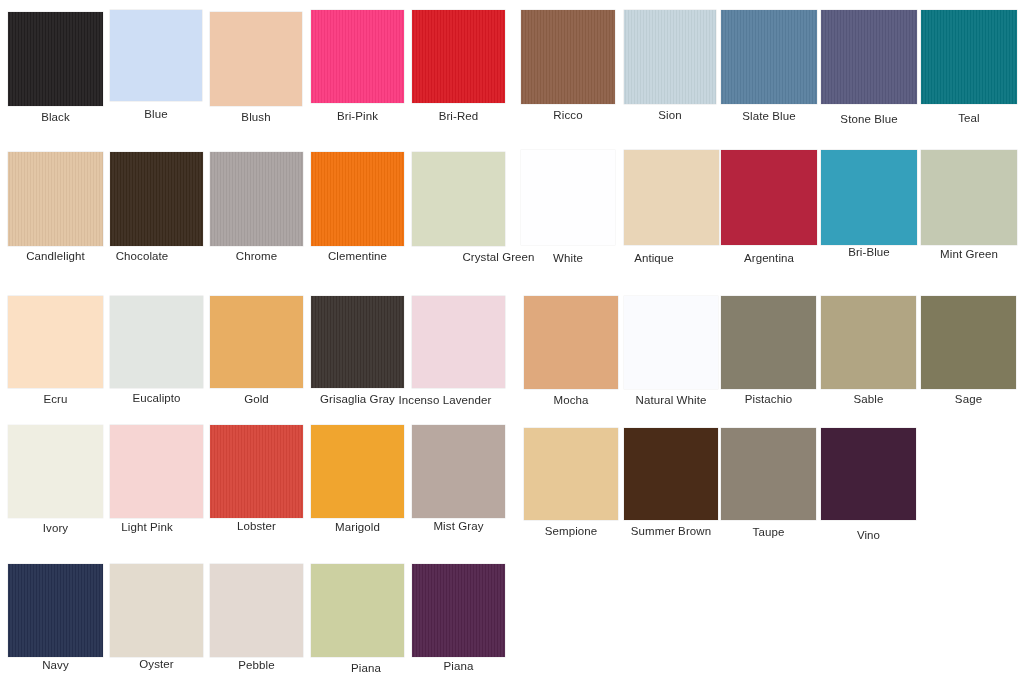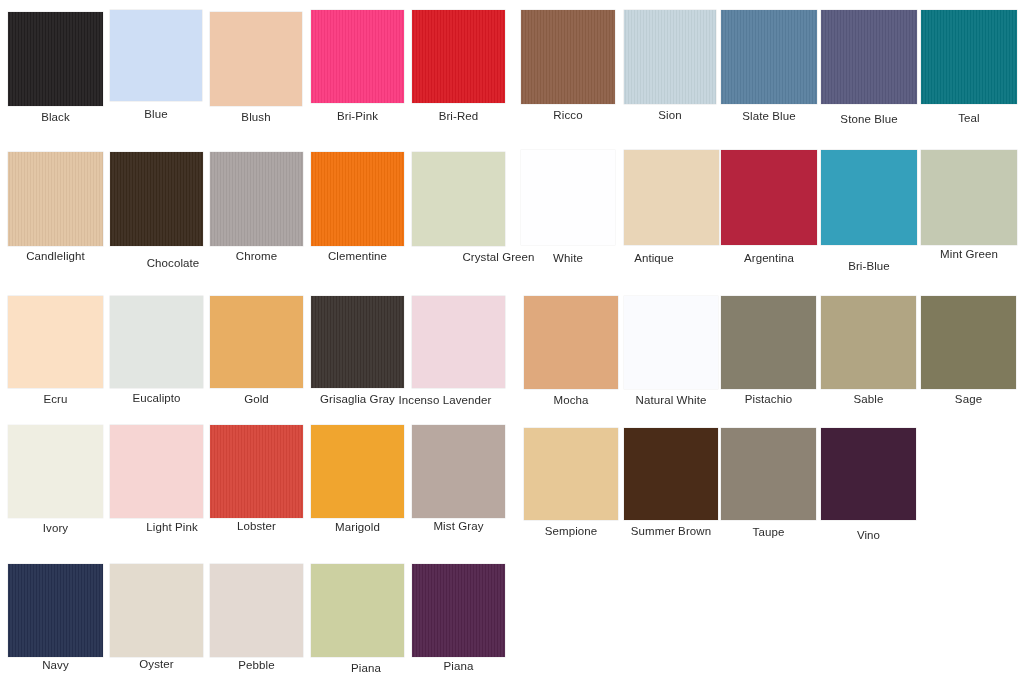--- a/index.html
+++ b/index.html
@@ -91,21 +91,21 @@
         <div class="swatch-chip" style="--c: #d81923;"></div>
       </div>
       <div class="swatch-label" style="top: 110px; position: absolute; left: 458.5px;">Bri-Red</div>
       <div class="swatch-cell" style="left: 8px; top: 152px; width: 95px; height: 94px;">
         <div class="swatch-chip" style="--c: #e1c3a2;"></div>
       </div>
       <div class="swatch-label" style="top: 250px; position: absolute; left: 55.5px;">Candlelight</div>
       <div class="swatch-cell" style="left: 110px; top: 152px; width: 93px; height: 94px;">
         <div class="swatch-chip" style="--c: #3a2a1c;"></div>
       </div>
-      <div class="swatch-label" style="top: 250px; position: absolute; left: 173px; margin-top: 7px;">Chocolate</div>
+      <div class="swatch-label" style="top: 250px; position: absolute; left: 142px;">Chocolate</div>
       <div class="swatch-cell" style="left: 210px; top: 152px; width: 93px; height: 94px;">
         <div class="swatch-chip" style="--c: #a9a2a1;"></div>
       </div>
       <div class="swatch-label" style="top: 250px; position: absolute; left: 256.5px;">Chrome</div>
       <div class="swatch-cell" style="left: 311px; top: 152px; width: 93px; height: 94px;">
         <div class="swatch-chip" style="--c: #f1710d;"></div>
       </div>
       <div class="swatch-label" style="top: 250px; position: absolute; left: 357.5px;">Clementine</div>
       <div class="swatch-cell" style="left: 412px; top: 152px; width: 93px; height: 94px;">
         <div class="swatch-chip smooth" style="--c: #d8dcc2;"></div>
@@ -131,21 +131,21 @@
         <div class="swatch-chip smooth" style="--c: #f0d7de;"></div>
       </div>
       <div class="swatch-label" style="top: 394px; position: absolute; left: 445px;">Incenso Lavender</div>
       <div class="swatch-cell" style="left: 8px; top: 425px; width: 95px; height: 93px;">
         <div class="swatch-chip smooth pale" style="--c: #efeee2;"></div>
       </div>
       <div class="swatch-label" style="top: 522px; position: absolute; left: 55.5px;">Ivory</div>
       <div class="swatch-cell" style="left: 110px; top: 425px; width: 93px; height: 93px;">
         <div class="swatch-chip smooth" style="--c: #f6d5d3;"></div>
       </div>
-      <div class="swatch-label" style="top: 521px; position: absolute; left: 172px;">Light Pink</div>
+      <div class="swatch-label" style="top: 521px; position: absolute; left: 147px;">Light Pink</div>
       <div class="swatch-cell" style="left: 210px; top: 425px; width: 93px; height: 93px;">
         <div class="swatch-chip" style="--c: #d6453a;"></div>
       </div>
       <div class="swatch-label" style="top: 520px; position: absolute; left: 256.5px;">Lobster</div>
       <div class="swatch-cell" style="left: 311px; top: 425px; width: 93px; height: 93px;">
         <div class="swatch-chip smooth" style="--c: #f0a52f;"></div>
       </div>
       <div class="swatch-label" style="top: 521px; position: absolute; left: 357.5px;">Marigold</div>
       <div class="swatch-cell" style="left: 412px; top: 425px; width: 93px; height: 93px;">
         <div class="swatch-chip smooth" style="--c: #b8a8a0;"></div>
@@ -201,21 +201,21 @@
         <div class="swatch-chip smooth" style="--c: #e9d5b7;"></div>
       </div>
       <div class="swatch-label" style="top: 252px; position: absolute; left: 142px;">Antique</div>
       <div class="swatch-cell" style="left: 209px; top: 150px; width: 96px; height: 95px;">
         <div class="swatch-chip smooth" style="--c: #b5243e;"></div>
       </div>
       <div class="swatch-label" style="top: 252px; position: absolute; left: 257px;">Argentina</div>
       <div class="swatch-cell" style="left: 309px; top: 150px; width: 96px; height: 95px;">
         <div class="swatch-chip smooth" style="--c: #35a0bb;"></div>
       </div>
-      <div class="swatch-label" style="top: 260px; position: absolute; left: 357px;">Bri-Blue</div>
+      <div class="swatch-label" style="top: 246px; position: absolute; left: 357px;">Bri-Blue</div>
       <div class="swatch-cell" style="left: 409px; top: 150px; width: 96px; height: 95px;">
         <div class="swatch-chip smooth" style="--c: #c4c9b2;"></div>
       </div>
       <div class="swatch-label" style="top: 248px; position: absolute; left: 457px;">Mint Green</div>
       <div class="swatch-cell" style="left: 12px; top: 296px; width: 94px; height: 93px;">
         <div class="swatch-chip smooth" style="--c: #dfa97d;"></div>
       </div>
       <div class="swatch-label" style="top: 394px; position: absolute; left: 59px;">Mocha</div>
       <div class="swatch-cell" style="left: 112px; top: 296px; width: 94px; height: 93px;">
         <div class="swatch-chip smooth pale" style="--c: #fafbfe;"></div>

